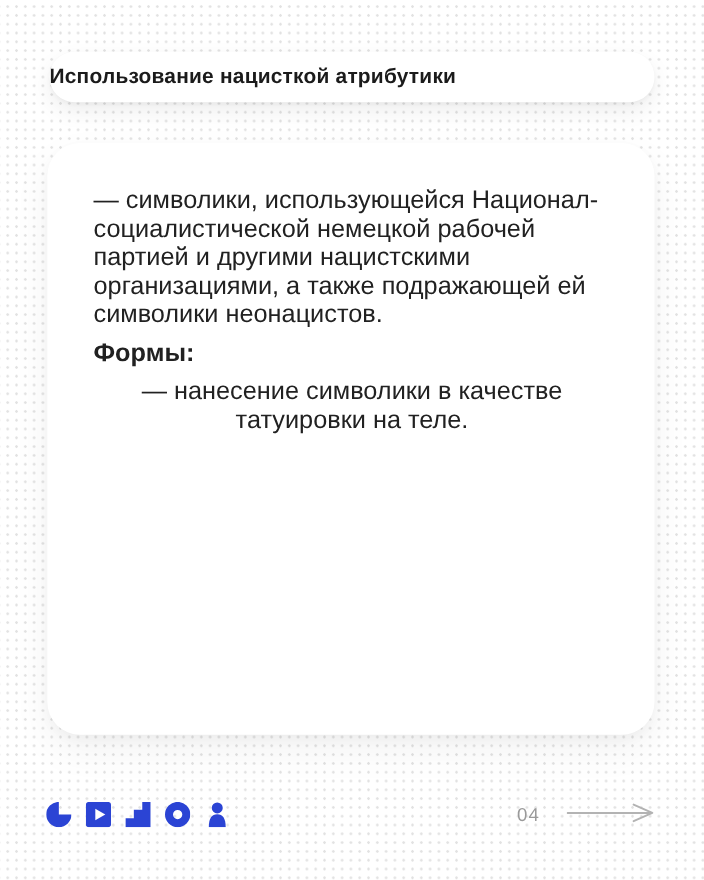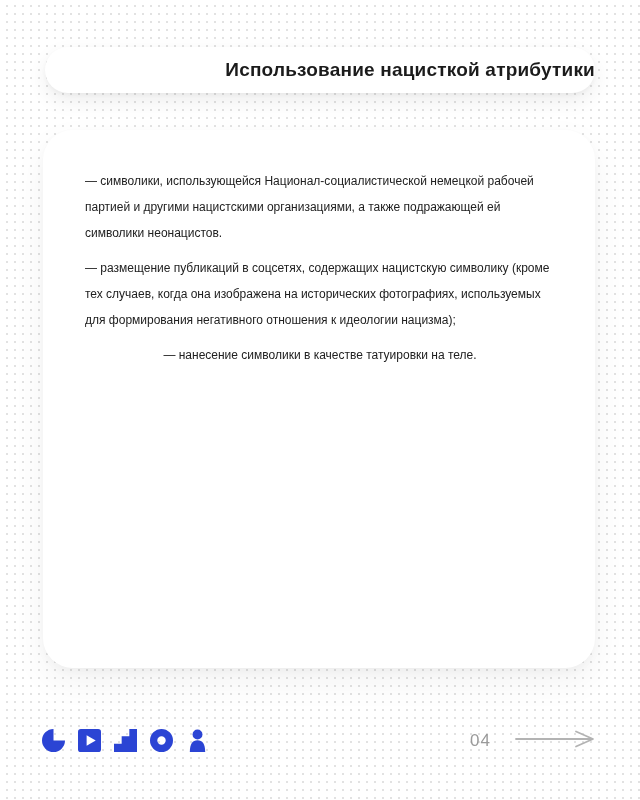--- a/index.html
+++ b/index.html
@@ -21,35 +21,35 @@
   .dot-grid{
     position:absolute;inset:0;
     background-image:radial-gradient(circle,var(--dot) 1.15px,transparent 1.3px);
     background-size:8px 8px;
     background-position:3px 2px;
   }
   .title-pill{
     position:absolute;left:45px;top:47px;width:550px;height:46px;
     background:var(--card-bg);border-radius:23px;
     box-shadow:0 8px 20px rgba(0,0,0,0.07),0 2px 4px rgba(0,0,0,0.04);
-    display:flex;align-items:center;justify-content:flex-end;
+    display:flex;align-items:center;justify-content:flex-start;
     z-index:2;
   }
   .title-pill h1{
     font-size:19px;font-weight:bold;color:#1b1b1b;letter-spacing:.2px;
   }
   .content-card{
     position:absolute;left:43px;top:130px;width:552px;height:538px;
     background:var(--card-bg);border-radius:30px;
     box-shadow:0 14px 35px rgba(0,0,0,0.05),0 4px 10px rgba(0,0,0,0.03);
     padding:38px 40px 0 42px;
     z-index:2;
   }
   .content-card p{
-    font-size:12px;line-height:26px;color:var(--text);
+    font-size:23px;line-height:26px;color:var(--text);
     margin-bottom:9px;
   }
   .content-card p.bold{font-weight:bold;}
   .content-card p:last-child{margin-bottom:16px;text-align:center;}
   .logo-strip{
     position:absolute;left:42px;top:729px;
     display:flex;gap:13px;align-items:center;z-index:2;
   }
   .logo-strip svg{display:block;color:var(--accent);}
   .pagination{
@@ -66,21 +66,21 @@
 <body>
 
 <div class="dot-grid"></div>
 
 <div class="title-pill">
   <h1>Использование нацисткой атрибутики</h1>
 </div>
 
 <div class="content-card">
   <p>— символики, использующейся Национал-социалистической немецкой рабочей партией и другими нацистскими организациями, а также подражающей ей символики неонацистов.</p>
-  <p>— размещение публикаций в соцсетях, содержащих нацистскую символику (кроме тех случаев, когда она изображена на исторических фотографиях, используемых для формирования негативного отношения к идеологии нацизма);</p>
+  <p class="bold">Формы:</p>
   <p>— нанесение символики в качестве татуировки на теле.</p>
 </div>
 
 <div class="logo-strip">
   <span>
     <svg width="23" height="23" viewBox="0 0 24 24" fill="currentColor">
       <path d="M12 0 A12 12 0 1 0 24 12 L12 12 Z"></path>
     </svg>
   </span>
   <span>

